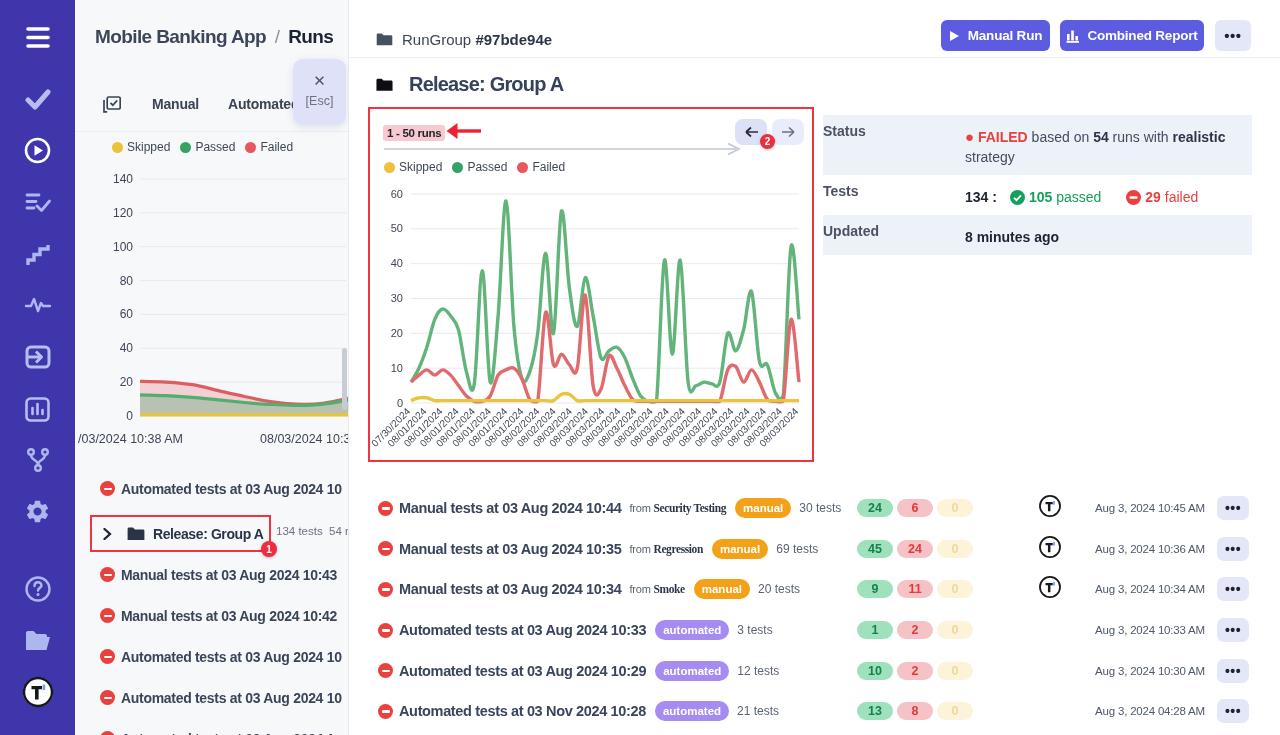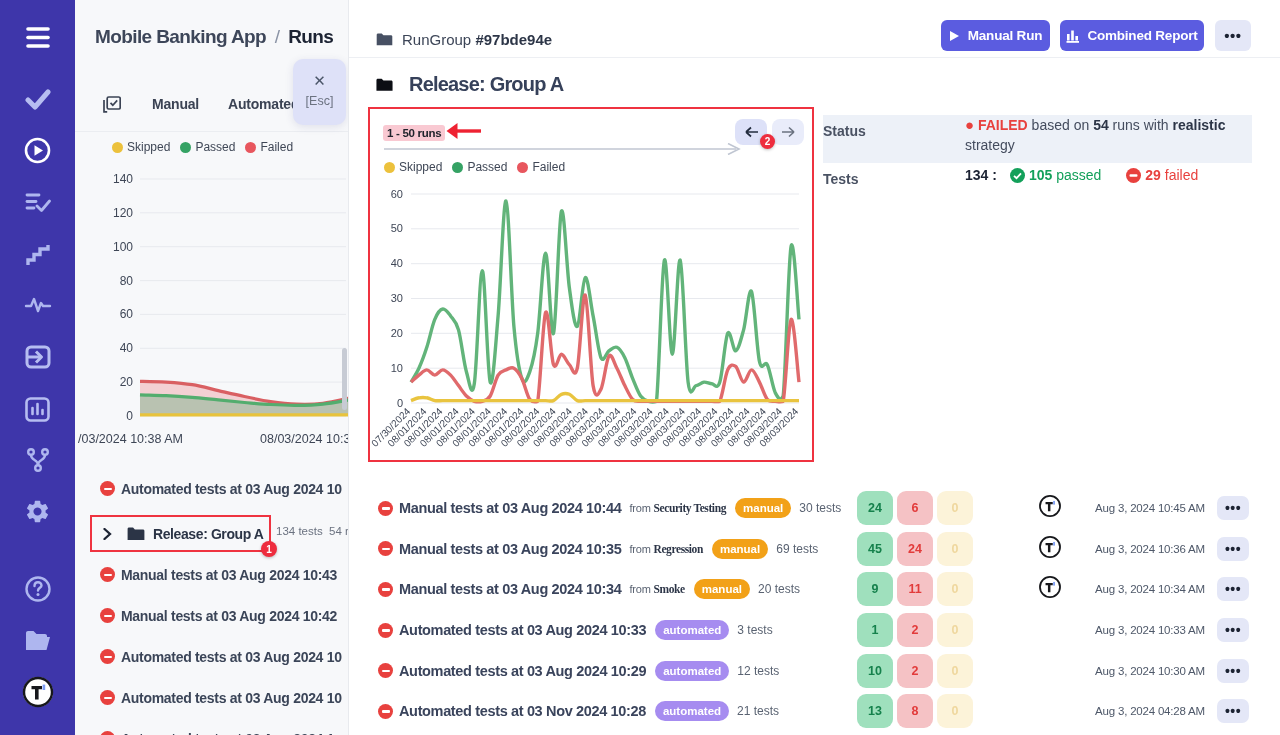--- a/index.html
+++ b/index.html
@@ -25,33 +25,33 @@
 .btn{position:absolute;top:20px;height:31px;border-radius:6px;background:#5b5ce0;color:#fff;font-size:13.5px;font-weight:bold;display:flex;align-items:center;justify-content:center;letter-spacing:-0.2px;}
 .btn-dots{position:absolute;top:20px;left:866px;width:36px;height:31px;background:#e4e7f7;border-radius:6px;color:#1c2333;display:flex;align-items:center;justify-content:center;font-weight:bold;letter-spacing:0.5px;font-size:15px;}
 .release-head{position:absolute;left:27px;top:73px;display:flex;align-items:center;font-size:20px;font-weight:bold;color:#36415a;letter-spacing:-0.8px;}
 .redbox{position:absolute;left:19px;top:107px;width:446px;height:355px;border:2px solid #ef3340;background:#fff;}
 .pinklabel{position:absolute;left:13px;top:16px;background:#f9c9d2;border-radius:3px;padding:2px 4px;font-size:11.5px;font-weight:bold;color:#21242c;letter-spacing:-0.3px;}
 .navbtn{position:absolute;top:10px;width:32px;height:26px;border-radius:8px;display:flex;align-items:center;justify-content:center;font-size:15px;}
 .badge2{position:absolute;left:390px;top:25px;width:15px;height:15px;border-radius:50%;background:#ee2d3e;color:#fff;font-size:10px;font-weight:bold;display:flex;align-items:center;justify-content:center;box-shadow:0 1px 3px rgba(0,0,0,.25);}
 .statustable{position:absolute;left:474px;top:115px;width:429px;font-size:14px;}
 .strow{display:flex;}
 .strow .lbl{width:140px;padding:8px 0 8px 0;font-weight:bold;color:#4a5263;}
-.strow .val{flex:1;padding:0 10px 8px 2px;color:#444c5e;line-height:20px;}
+.strow .val{flex:1;padding:12px 10px 8px 2px;color:#444c5e;line-height:20px;}
 .runrow{position:absolute;left:0;height:40.6px;width:931px;display:flex;align-items:center;}
 .minusc{width:15px;height:15px;border-radius:50%;background:#e8413e;position:relative;flex:none;}
 .minusc::after{content:"";position:absolute;left:3.5px;top:6.5px;width:8px;height:2.5px;background:#fff;border-radius:1px;}
 .rtitle{font-size:14.5px;font-weight:bold;color:#3a445c;margin-left:6px;white-space:nowrap;letter-spacing:-0.35px;}
 .rfrom{font-size:11px;color:#5a6372;margin-left:8px;white-space:nowrap;letter-spacing:-0.2px;}
 .rfrom b{color:#2c3547;font-size:11.5px;letter-spacing:-0.4px;font-family:Liberation Serif, serif;}
 .pill{height:20px;border-radius:10px;display:inline-flex;align-items:center;justify-content:center;font-size:11.5px;font-weight:bold;color:#fff;padding:0 8px;margin-left:9px;}
 .pill.manual{background:#f2a118;}
 .pill.auto{background:#a68cf0;}
 .ntests{font-size:12px;color:#5a6372;margin-left:8px;white-space:nowrap;}
 .cpills{position:absolute;left:508px;display:flex;}
-.cpill{width:36px;height:34px;border-radius:9px;font-size:12.5px;font-weight:bold;display:flex;align-items:center;justify-content:center;margin-right:4px;}
+.cpill{width:36px;height:18px;border-radius:9px;font-size:12.5px;font-weight:bold;display:flex;align-items:center;justify-content:center;margin-right:4px;}
 .cpill.g{background:#9fe0bd;color:#15814c;}
 .cpill.r{background:#f5c2c5;color:#e23b3b;}
 .cpill.y{background:#fcf3d9;color:#efd79e;}
 .tlogo{position:absolute;left:690px;}
 .rdate{position:absolute;left:742px;width:118px;text-align:center;font-size:11.5px;color:#4e5869;white-space:nowrap;letter-spacing:-0.2px;}
 .rdots{position:absolute;left:868px;width:32px;height:24px;background:#e4e7f7;border-radius:7px;color:#1c2333;display:flex;align-items:center;justify-content:center;font-weight:bold;letter-spacing:0.5px;font-size:14px;}
 .lrow{position:absolute;left:0;width:274px;height:41px;display:flex;align-items:center;}
 .lrow .t{font-size:14px;font-weight:bold;color:#3b4558;margin-left:6px;white-space:nowrap;letter-spacing:-0.3px;}
 .relbox{position:absolute;left:15px;top:515px;width:181px;height:37px;border:2px solid #ef3340;display:flex;align-items:center;}
 .badge1{position:absolute;left:186px;top:541px;width:16px;height:16px;border-radius:50%;background:#ee2d3e;color:#fff;font-size:10px;font-weight:bold;display:flex;align-items:center;justify-content:center;z-index:3;box-shadow:0 1px 3px rgba(0,0,0,.25);}
@@ -368,20 +368,24 @@
             <path d="M4 7.8 L6.5 10.2 L11 5.3" stroke="#fff" stroke-width="1.8" fill="none"></path>
           </svg>
           <span style="color:#13a05a;"><b>105</b> passed</span>
           <svg width="15" height="15" viewBox="0 0 15 15" style="margin-left:25px;margin-right:4px;">
             <circle cx="7.5" cy="7.5" r="7.5" fill="#e8413e"></circle>
             <rect x="3.5" y="6.3" width="8" height="2.4" rx="1" fill="#fff"></rect>
           </svg>
           <span style="color:#e8413e;"><b>29</b> failed</span>
         </div>
     </div>
+    <div class="strow" style="background:#edf1f8;">
+      <div class="lbl">Updated</div>
+      <div class="val" style="color:#1c2333;font-weight:bold;">8 minutes ago</div>
+    </div>
   </div>
 
   <div class="runrow" style="top:488px;">
     <div style="width:29px;"></div>
       <div class="minusc"></div>
     <div class="rtitle">Manual tests at 03 Aug 2024 10:44</div>
     <div class="rfrom">from <b>Security Testing</b></div>
     <div class="pill manual">manual</div>
     <div class="ntests">30 tests</div>
     <div class="cpills">

